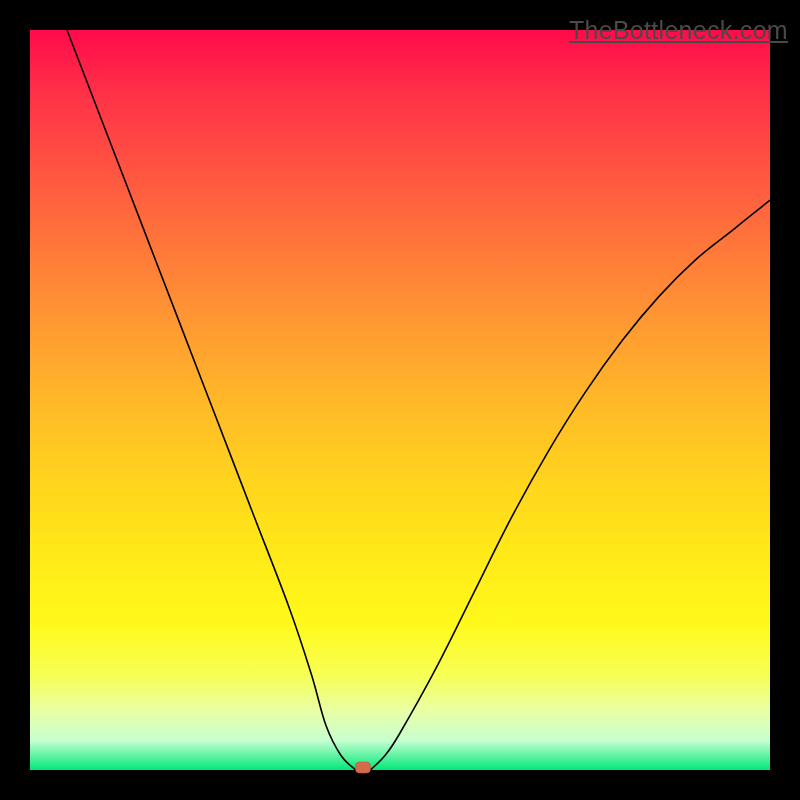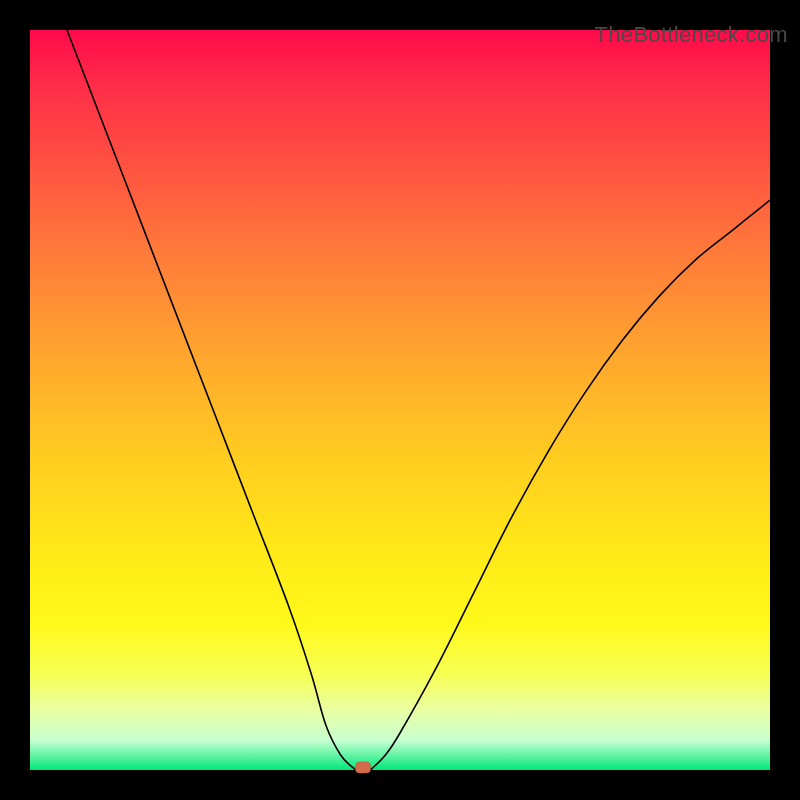--- a/index.html
+++ b/index.html
@@ -5,28 +5,29 @@
   * { margin: 0; padding: 0; box-sizing: border-box; }
   html, body { width: 800px; height: 800px; overflow: hidden; background: #000; }
   .wrapper {
     position: relative;
     width: 800px;
     height: 800px;
     background: #000;
   }
   .watermark {
     position: absolute;
-    top: 22px;
+    top: 16px;
     right: 12px;
     font-family: Arial, Helvetica, sans-serif;
-    font-size: 22px;
+    font-size: 25px;
     color: #4a4a4a;
     font-weight: 500;
     letter-spacing: 0.3px;
     z-index: 10;
+    text-decoration: underline;
   }
   .chart-area {
     position: absolute;
     left: 30px;
     top: 30px;
     width: 740px;
     height: 740px;
     background: linear-gradient(to bottom,
       #ff0a4a 0%,
       #ff2f48 8%,

